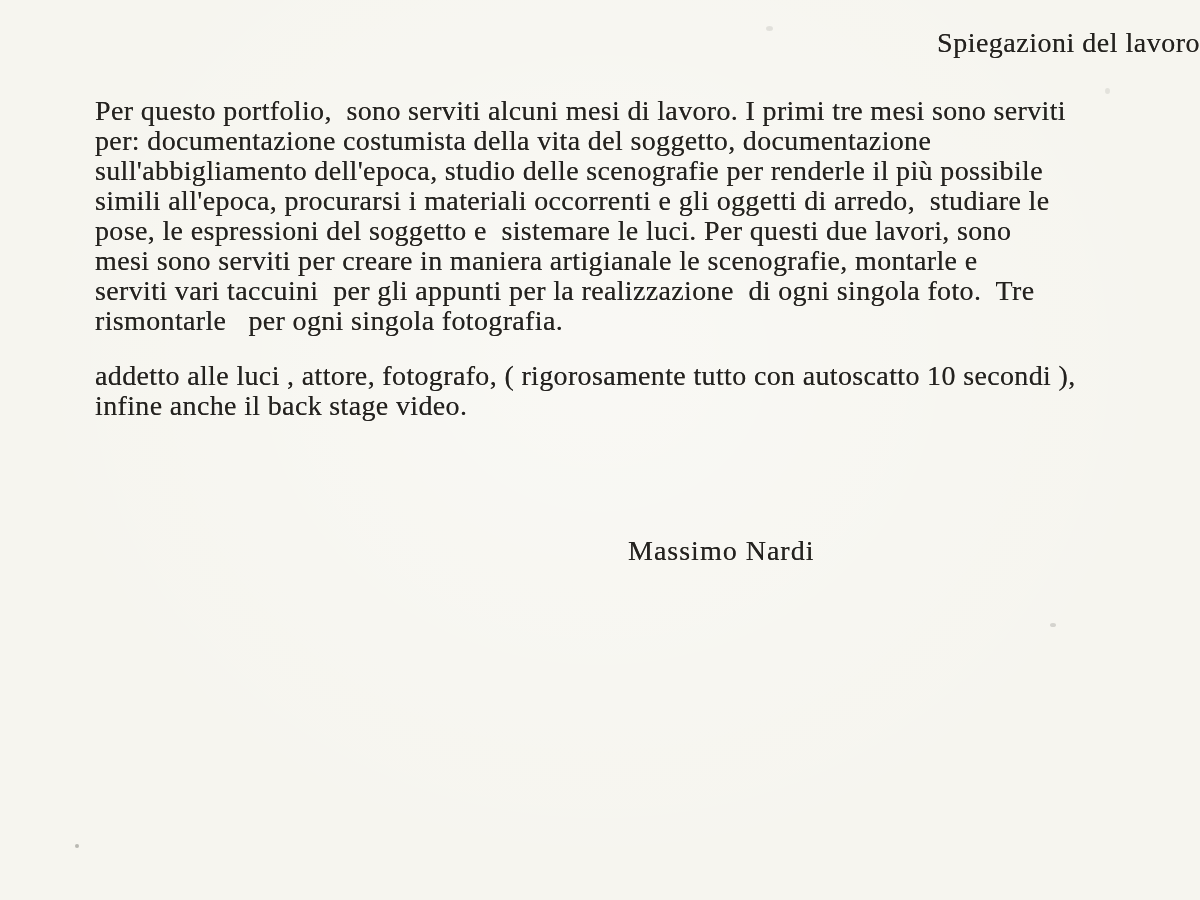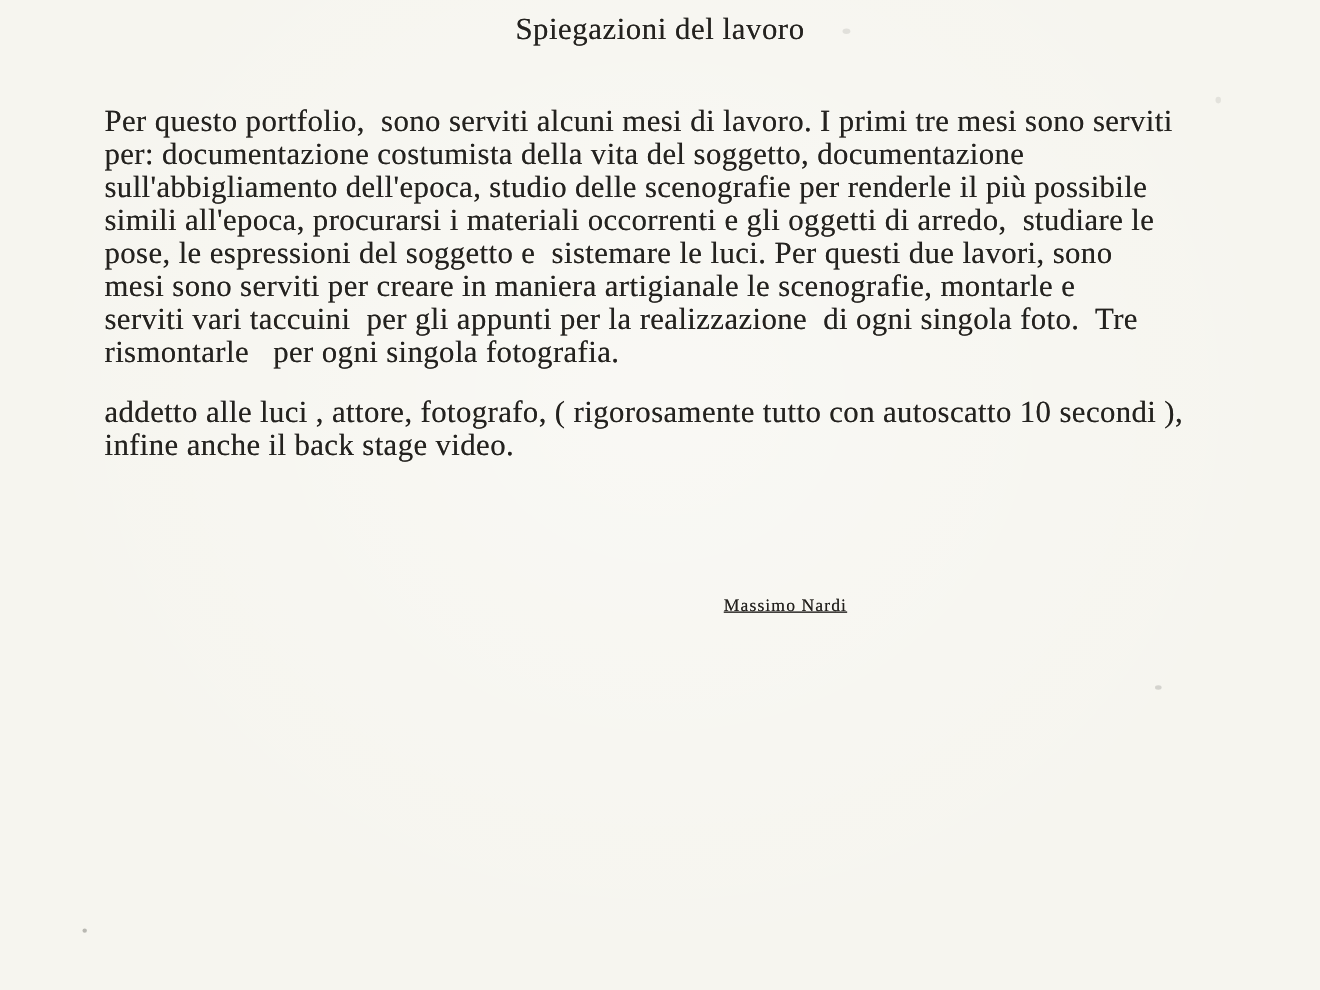--- a/index.html
+++ b/index.html
@@ -12,24 +12,24 @@
     height: 900px;
     background:
       radial-gradient(ellipse at 50% 40%, rgba(255,255,255,0.35), rgba(0,0,0,0) 70%),
       #f6f5ef;
     overflow: hidden;
     font-family: "Liberation Serif", "DejaVu Serif", serif;
     color: #24221f;
   }
   .doc-title {
     position: absolute;
-    top: 10px;
+    top: 26px;
     left: 0;
     width: 100%;
-    text-align: center;
+    text-align: right;
     font-size: 28px;
     line-height: 34px;
     letter-spacing: 0.5px;
     text-shadow: 0 0 0.6px rgba(40,38,34,0.75);
   }
   .para {
     position: absolute;
     left: 95px;
     font-size: 28px;
     line-height: 30px;
@@ -37,26 +37,25 @@
     text-shadow: 0 0 0.6px rgba(40,38,34,0.7);
   }
   .para .line {
     white-space: pre;
   }
   .para1 { top: 96px; }
   .para2 { top: 361px; }
   .signature {
     position: absolute;
     top: 536px;
-    left: 658px;
-    font-size: 16px;
+    left: 628px;
+    font-size: 28px;
     line-height: 30px;
     letter-spacing: 1px;
     text-shadow: 0 0 0.6px rgba(40,38,34,0.75);
-    text-decoration: underline;
   }
   .speck {
     position: absolute;
     background: rgba(110,110,105,0.45);
     border-radius: 50%;
   }
   .speck-a { left: 75px;  top: 844px; width: 4px; height: 4px; }
   .speck-b { left: 1050px; top: 623px; width: 6px; height: 4px; opacity: .55; }
   .speck-c { left: 766px; top: 26px;  width: 7px; height: 5px; opacity: .35; }
   .speck-d { left: 1105px; top: 88px; width: 5px; height: 6px; opacity: .3; }

